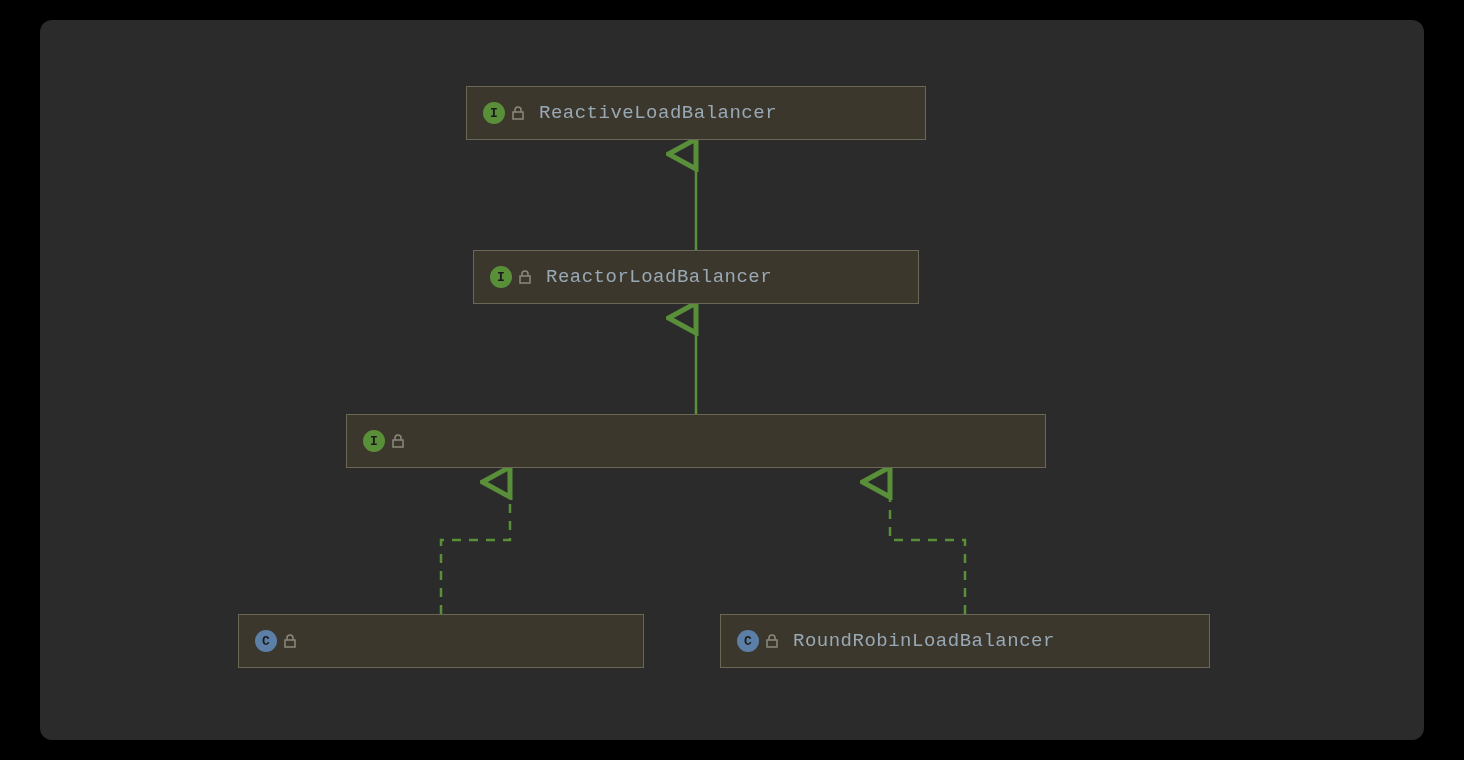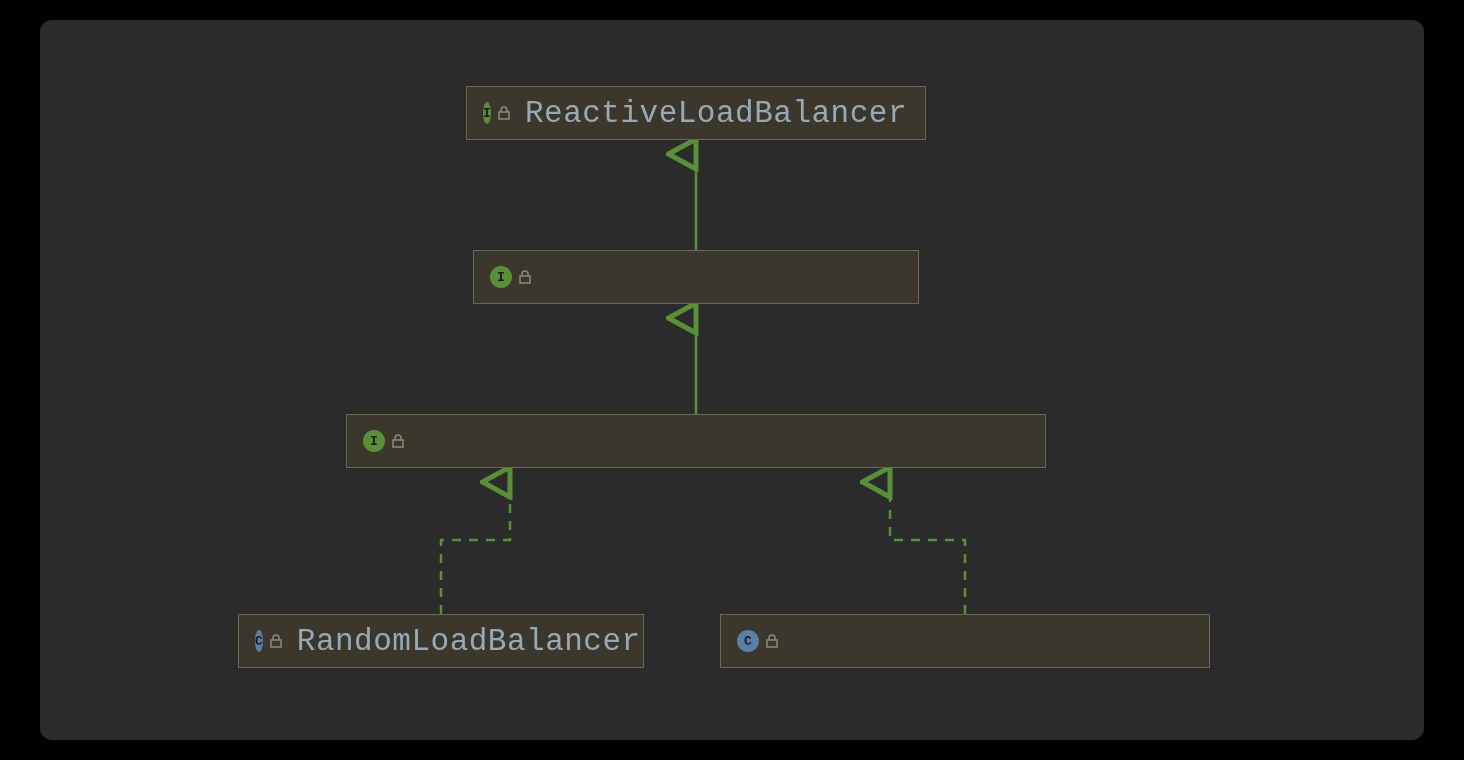--- a/index.html
+++ b/index.html
@@ -55,21 +55,21 @@
     width: 14px;
     height: 14px;
     margin-right: 14px;
     display: flex;
     align-items: center;
     justify-content: center;
   }
   .lock svg { width: 14px; height: 14px; }
   .node .label {
     color: #99a8b5;
-    font-size: 31px;
+    font-size: 19px;
     letter-spacing: 0.5px;
     white-space: nowrap;
   }
   
   .n0 { left: 426px; top:  66px; width: 460px; }
   .n1 { left: 433px; top: 230px; width: 446px; }
   .n2 { left: 306px; top: 394px; width: 700px; }
   .n3 { left: 198px; top: 594px; width: 406px; }
   .n4 { left: 680px; top: 594px; width: 490px; }
 </style>
@@ -104,43 +104,44 @@
     <span class="label">ReactiveLoadBalancer</span>
   </div>
 
   <div class="node n1">
     <span class="badge interface">I</span>
     <span class="lock">
       <svg viewBox="0 0 12 14">
           <path d="M3 6 V4 a3 3 0 0 1 6 0 V6 M1 6 h10 v7 h-10 Z" fill="none" stroke="#8a8a7a" stroke-width="1.5"></path>
         </svg>
     </span>
+    <span class="label">ReactorLoadBalancer</span>
   </div>
 
   <div class="node n2">
     <span class="badge interface">I</span>
     <span class="lock">
       <svg viewBox="0 0 12 14">
           <path d="M3 6 V4 a3 3 0 0 1 6 0 V6 M1 6 h10 v7 h-10 Z" fill="none" stroke="#8a8a7a" stroke-width="1.5"></path>
         </svg>
     </span>
   </div>
 
   <div class="node n3">
     <span class="badge class">C</span>
     <span class="lock">
       <svg viewBox="0 0 12 14">
           <path d="M3 6 V4 a3 3 0 0 1 6 0 V6 M1 6 h10 v7 h-10 Z" fill="none" stroke="#8a8a7a" stroke-width="1.5"></path>
         </svg>
     </span>
-    <span class="label">RandomLoadBalancer</span>
   </div>
 
   <div class="node n4">
     <span class="badge class">C</span>
     <span class="lock">
       <svg viewBox="0 0 12 14">
           <path d="M3 6 V4 a3 3 0 0 1 6 0 V6 M1 6 h10 v7 h-10 Z" fill="none" stroke="#8a8a7a" stroke-width="1.5"></path>
         </svg>
     </span>
+    <span class="label">RoundRobinLoadBalancer</span>
   </div>
 
 </div>
 
 </body></html>

